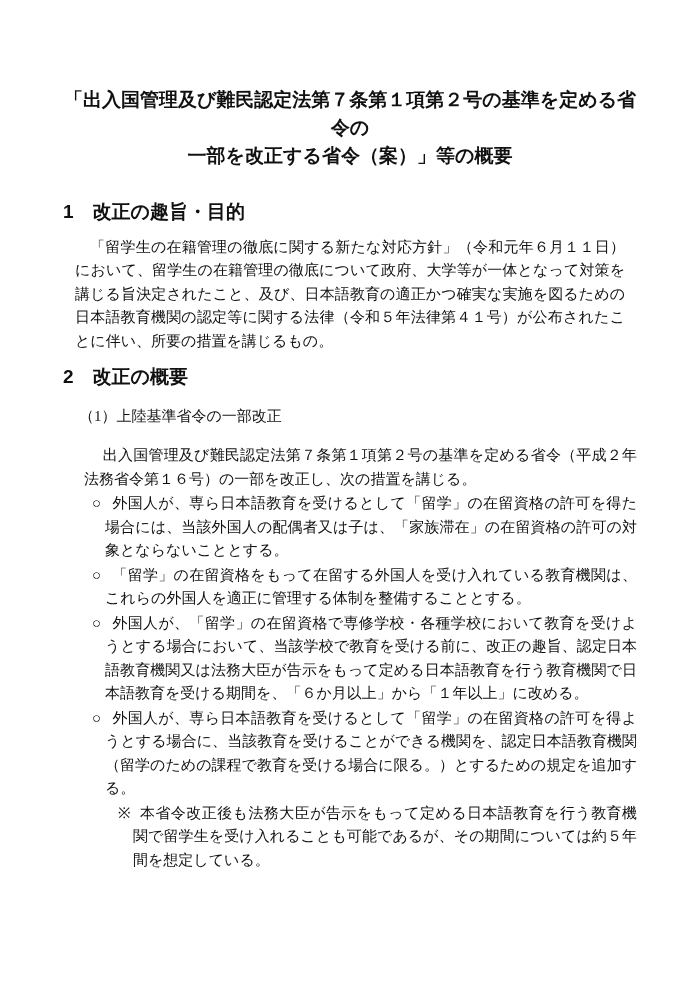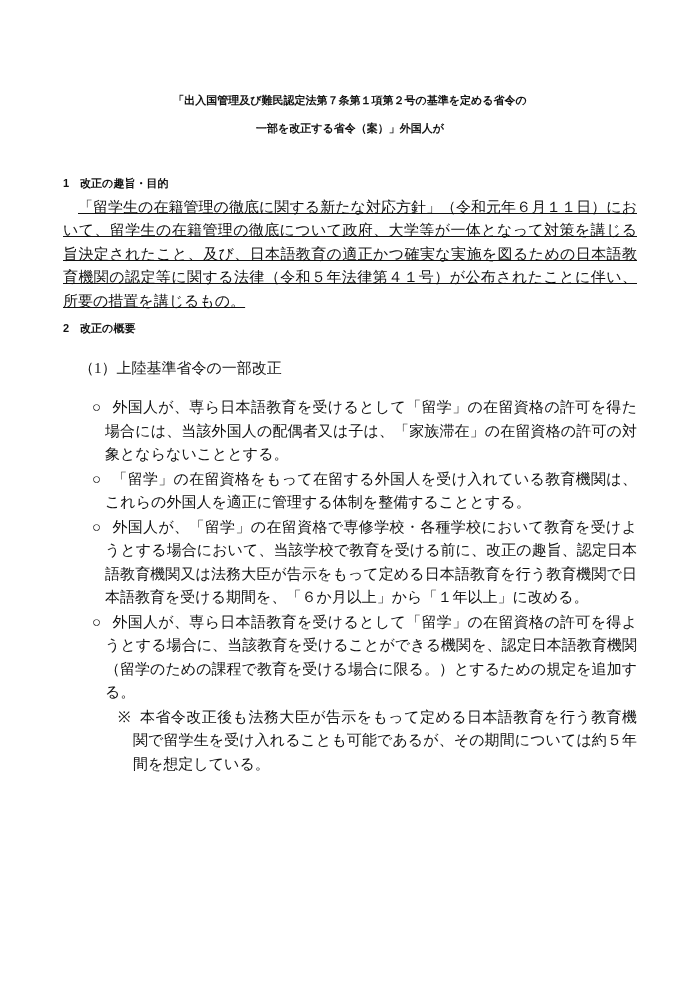--- a/index.html
+++ b/index.html
@@ -17,39 +17,38 @@
     font-size: 15px;
     line-height: 23.5px;
     overflow: hidden;
     box-sizing: border-box;
     padding: 86px 63px 0 63px;
   }
   .doc-title {
     text-align: center;
     font-family: "Liberation Sans", "DejaVu Sans", sans-serif;
     font-weight: bold;
-    font-size: 11px;
+    font-size: 19px;
     line-height: 28px;
     margin-bottom: 30px;
   }
   .sec-heading {
     font-family: "Liberation Sans", "DejaVu Sans", sans-serif;
     font-weight: bold;
-    font-size: 11px;
+    font-size: 19px;
     line-height: 23.5px;
     margin: 0;
   }
   .sec-heading.gap-top {
     margin-top: 4px;
   }
   .para {
-    margin: 0;
+    margin: 12px;
     text-align: justify;
     text-indent: 1em;
-    text-decoration: underline;
   }
   .sub-heading {
     margin: 16px;
   }
   .sub-intro {
     margin: 0 0 0 21px;
     text-align: justify;
     text-indent: 1.25em;
   }
   .bullet {
@@ -71,29 +70,30 @@
     margin-right: 9px;
   }
 </style>
 </head>
 <body>
 
 <div class="page">
 
   <div class="doc-title">
     <div>「出入国管理及び難民認定法第７条第１項第２号の基準を定める省令の</div>
-    <div>一部を改正する省令（案）」外国人が</div>
+    <div>一部を改正する省令（案）」等の概要</div>
   </div>
 
   <div class="sec-heading">1　改正の趣旨・目的</div>
   <p class="para">「留学生の在籍管理の徹底に関する新たな対応方針」（令和元年６月１１日）において、留学生の在籍管理の徹底について政府、大学等が一体となって対策を講じる旨決定されたこと、及び、日本語教育の適正かつ確実な実施を図るための日本語教育機関の認定等に関する法律（令和５年法律第４１号）が公布されたことに伴い、所要の措置を講じるもの。</p>
 
   <div class="sec-heading gap-top">2　改正の概要</div>
 
   <div class="sub-heading">（1）上陸基準省令の一部改正</div>
+  <p class="sub-intro">出入国管理及び難民認定法第７条第１項第２号の基準を定める省令（平成２年法務省令第１６号）の一部を改正し、次の措置を講じる。</p>
 
 
   <div class="bullet"><span class="marker">○</span><span>外国人が、専ら日本語教育を受けるとして「留学」の在留資格の許可を得た場合には、当該外国人の配偶者又は子は、「家族滞在」の在留資格の許可の対象とならないこととする。</span></div>
 
   <div class="bullet"><span class="marker">○</span><span>「留学」の在留資格をもって在留する外国人を受け入れている教育機関は、これらの外国人を適正に管理する体制を整備することとする。</span></div>
 
   <div class="bullet"><span class="marker">○</span><span>外国人が、「留学」の在留資格で専修学校・各種学校において教育を受けようとする場合において、当該学校で教育を受ける前に、改正の趣旨、認定日本語教育機関又は法務大臣が告示をもって定める日本語教育を行う教育機関で日本語教育を受ける期間を、「６か月以上」から「１年以上」に改める。</span></div>
 
   <div class="bullet"><span class="marker">○</span><span>外国人が、専ら日本語教育を受けるとして「留学」の在留資格の許可を得ようとする場合に、当該教育を受けることができる機関を、認定日本語教育機関（留学のための課程で教育を受ける場合に限る。）とするための規定を追加する。</span></div>
 

